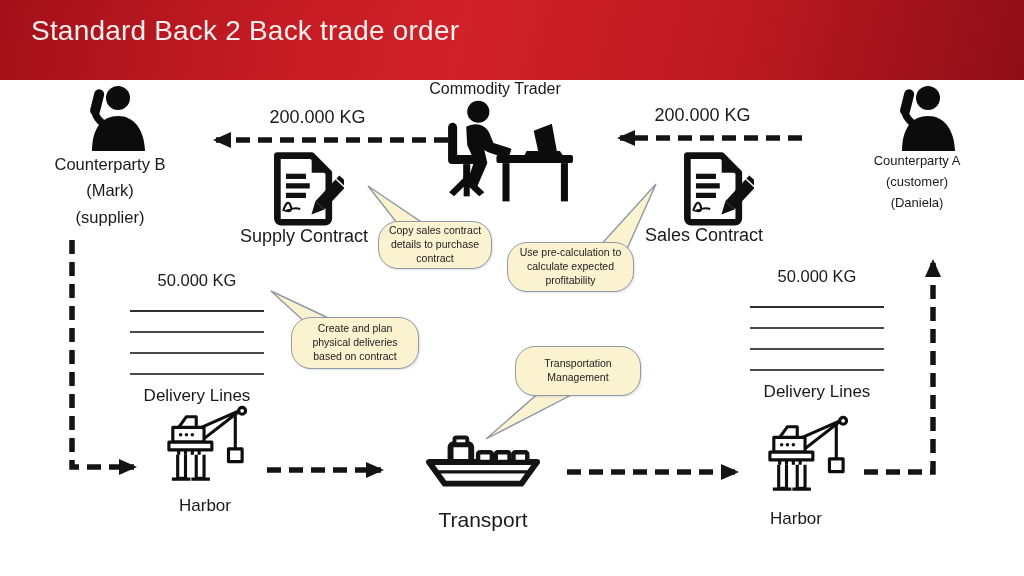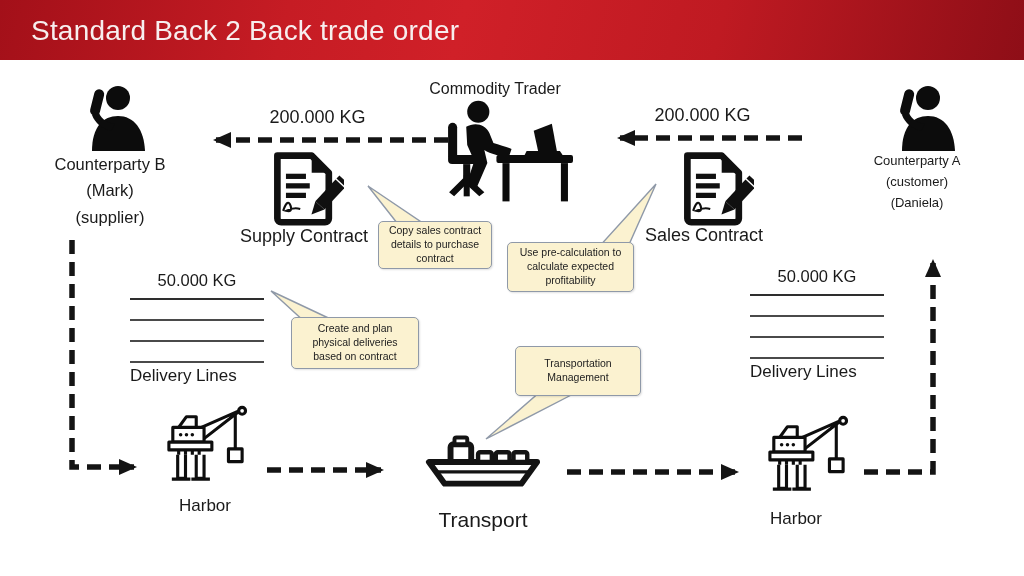--- a/index.html
+++ b/index.html
@@ -2,51 +2,51 @@
 <html><head>
 <meta charset="utf-8">
 <style>
   html,body{margin:0;padding:0;background:#e8e8e8;}
   .canvas{
     position:relative;width:1024px;height:576px;background:#ffffff;
     overflow:hidden;font-family:"Liberation Sans",sans-serif;color:#1a1a1a;
   }
   
   .header{
-    position:absolute;left:0;top:0;width:1024px;height:60px;
+    position:absolute;left:0;top:0;width:1024px;height:80px;
     background:linear-gradient(104deg,#a31019 0%,#c61c24 28%,#d02028 45%,#bf1a22 70%,#8e0e17 100%);
     z-index:4;
   }
   .header .title{
     position:absolute;left:31px;top:15px;font-size:28px;font-weight:400;
     color:#f7eeee;letter-spacing:.2px;white-space:nowrap;
   }
   
   .lbl{position:absolute;text-align:center;z-index:2;line-height:1.2;}
   .bold{font-weight:normal;}
   .mult{line-height:1.6;}
   
   .overlay{position:absolute;left:0;top:0;width:1024px;height:576px;z-index:1;}
   
   .icon{position:absolute;z-index:2;}
   
   .callout{
     position:absolute;z-index:3;background:#fbf2d0;border:1.5px solid #8f99a8;
-    border-radius:5px;display:flex;align-items:center;justify-content:center;
+    border-radius:20px;display:flex;align-items:center;justify-content:center;
     text-align:center;font-size:10.5px;line-height:1.32;color:#222;
     padding:3px 6px;box-sizing:border-box;box-shadow:1px 1px 2px rgba(0,0,0,.12);
   }
   
   .dblock{position:absolute;width:134px;z-index:2;}
   .dblock .qty{
-    text-align:center;font-size:16.5px;padding-bottom:8px;
+    text-align:center;font-size:16.5px;padding-bottom:20px;
     border-bottom:2px solid #2e2e2e;
   }
   .dblock .dl{height:19px;border-bottom:2px solid #4a4a4a;}
-  .dblock .dlabel{margin-top:3px;text-align:left;font-size:17px;}
+  .dblock .dlabel{margin-top:11px;text-align:center;font-size:17px;}
 </style>
 </head>
 <body>
 
 <div class="canvas">
 
   <div class="header">
     <div class="title">Standard Back 2 Back trade order</div>
   </div>
 

